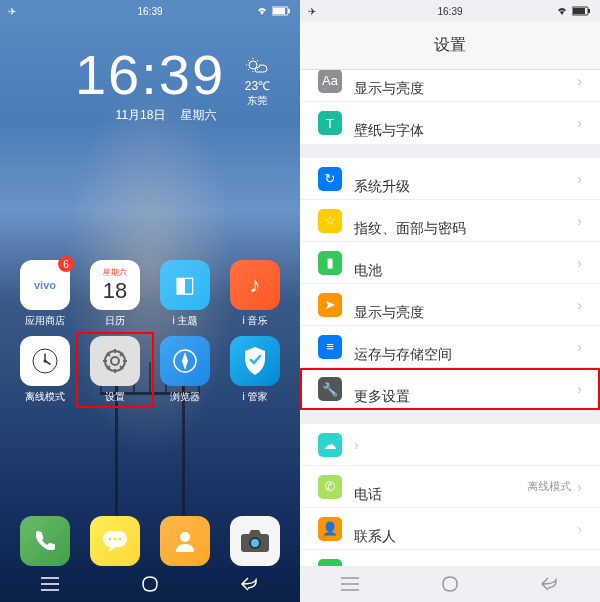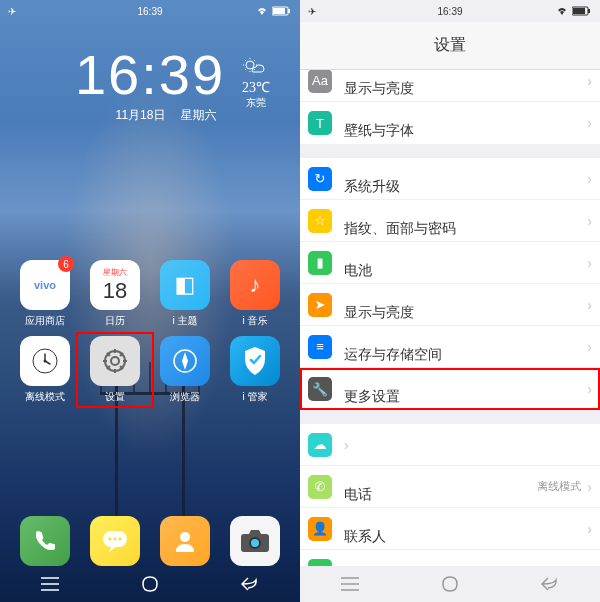--- a/index.html
+++ b/index.html
@@ -19,21 +19,21 @@
 
 .status-bar { height: 22px; display: flex; align-items: center; justify-content: space-between; padding: 0 8px; color: #fff; font-size: 10px; position: relative; z-index: 10; }
 .status-bar.dark { color: #333; }
 .status-left, .status-right { display: flex; align-items: center; gap: 4px; }
 .status-center { position: absolute; left: 50%; transform: translateX(-50%); font-weight: 500; }
 
 .clock-widget { text-align: center; color: #fff; margin-top: 20px; position: relative; z-index: 5; }
 .clock-time { font-size: 56px; font-weight: 200; letter-spacing: 2px; }
 .clock-date { font-size: 12px; display: flex; justify-content: center; align-items: center; gap: 15px; padding-left: 32px; }
 .clock-weather { position: absolute; right: 30px; top: 15px; text-align: center; }
-.clock-weather .temp { font-size: 14px; font-family: Liberation Serif, serif; }
+.clock-weather .temp { font-size: 12px; }
 .clock-weather .loc { font-size: 10px; }
 
 .app-grid { position: absolute; top: 260px; left: 0; right: 0; display: grid; grid-template-columns: repeat(4, 1fr); gap: 8px 0; padding: 0 10px; z-index: 5; }
 .app { display: flex; flex-direction: column; align-items: center; gap: 4px; }
 .app-icon { width: 50px; height: 50px; border-radius: 12px; display: flex; align-items: center; justify-content: center; font-size: 22px; color: #fff; position: relative; }
 .app-label { font-size: 10px; color: #fff; }
 .app-badge { position: absolute; top: -4px; right: -4px; background: #ff3b30; color: #fff; border-radius: 8px; min-width: 16px; height: 16px; font-size: 10px; display: flex; align-items: center; justify-content: center; padding: 0 3px; }
 .highlighted { outline: 2px solid #ff0000; outline-offset: 2px; }
 
 .dock { position: absolute; bottom: 36px; left: 0; right: 0; display: flex; justify-content: space-around; padding: 0 10px; z-index: 5; }
@@ -57,21 +57,21 @@
 .ic-msg { background: linear-gradient(135deg, #ffee58, #fdd835); }
 .ic-contact { background: linear-gradient(135deg, #ffb74d, #ffa726); }
 .ic-camera { background: #f5f5f5; }
 
 
 .phone-right { background: #efeff4; }
 .settings-header { height: 48px; background: #f7f7f8; border-bottom: 1px solid #ddd; display: flex; align-items: center; justify-content: center; font-size: 16px; font-weight: 500; color: #333; }
 .settings-list { height: calc(100% - 22px - 48px - 36px); overflow: hidden; }
 .settings-group { background: #fff; margin-bottom: 14px; }
 .settings-group-partial-top { margin-top: -10px; }
-.settings-row { height: 42px; display: flex; align-items: center; padding: 0 8px; border-bottom: 1px solid #eee; position: relative; }
+.settings-row { height: 42px; display: flex; align-items: center; padding: 0 18px; border-bottom: 1px solid #eee; position: relative; }
 .settings-row:last-child { border-bottom: none; }
 .row-icon { width: 24px; height: 24px; border-radius: 5px; margin-right: 12px; display: flex; align-items: center; justify-content: center; font-size: 13px; color: #fff; flex-shrink: 0; }
 .row-label { flex: 1; font-size: 14px; color: #333; margin-top: 16px; }
 .row-extra { font-size: 11px; color: #999; margin-right: 6px; }
 .row-chevron { color: #c7c7cc; font-size: 14px; }
 .row-highlighted { box-shadow: inset 0 0 0 2px #ff0000; }
 .ri-gray { background: #8e8e93; }
 .ri-teal { background: #1abc9c; }
 .ri-blue { background: #007aff; }
 .ri-yellow { background: #ffcc00; }

